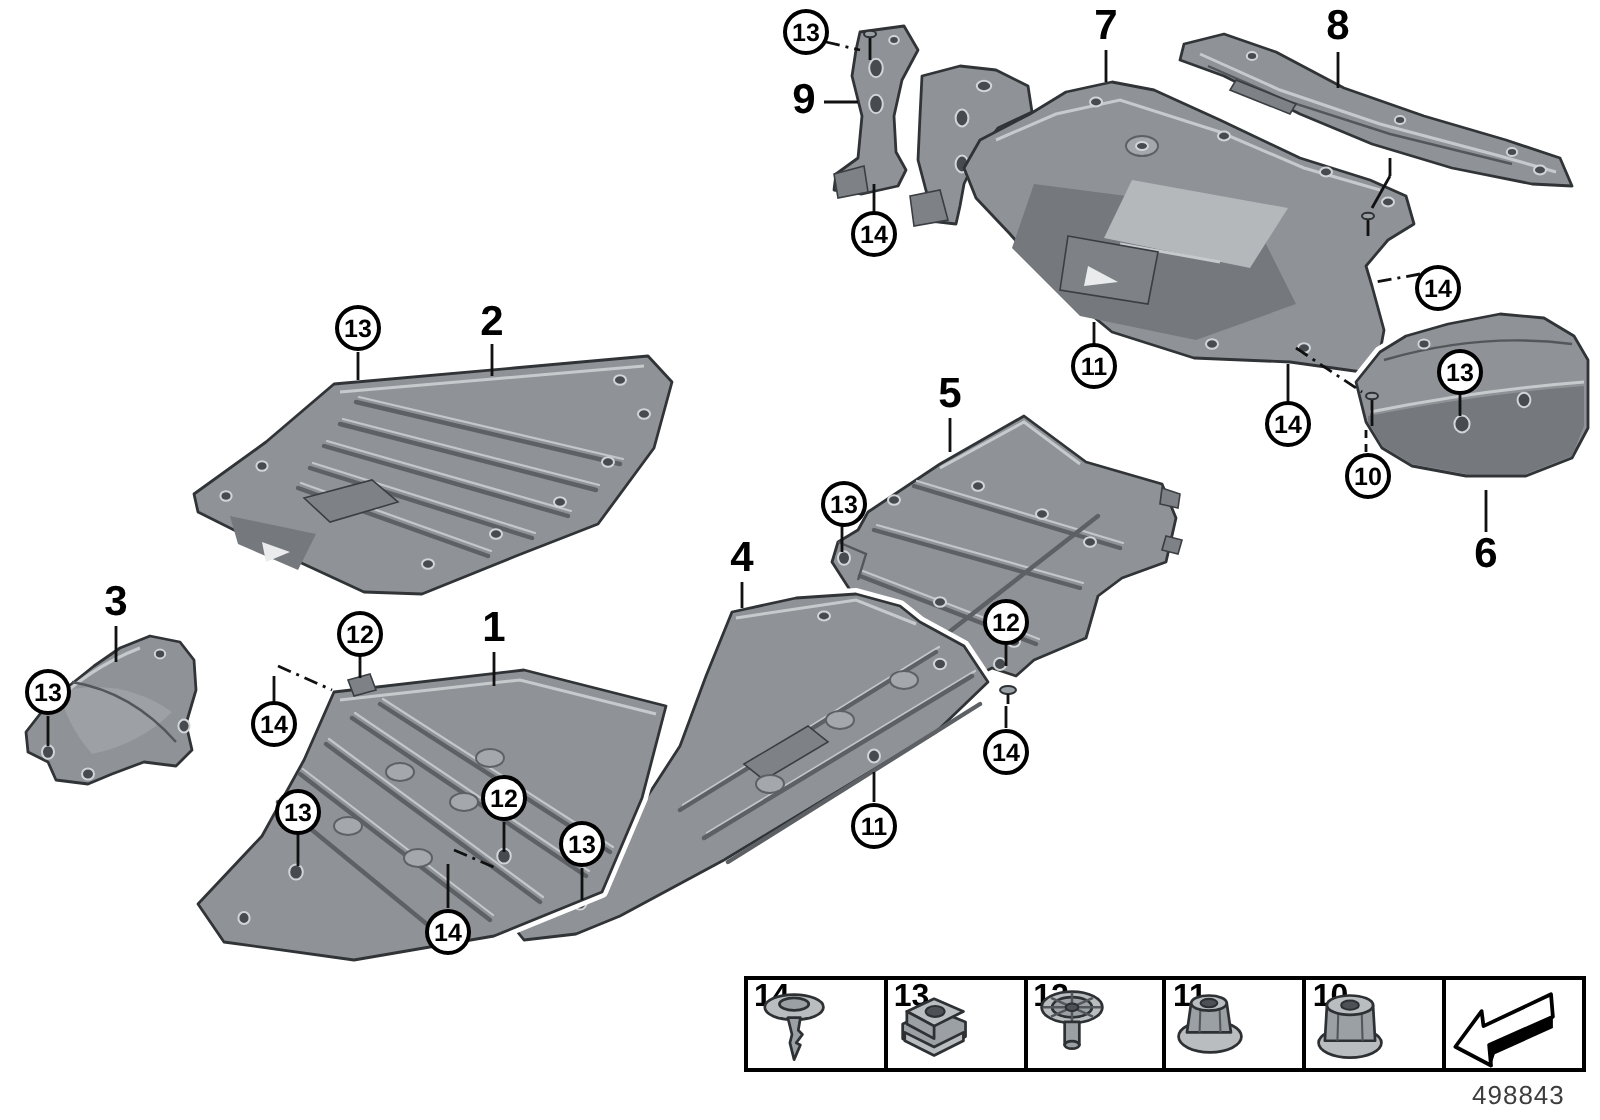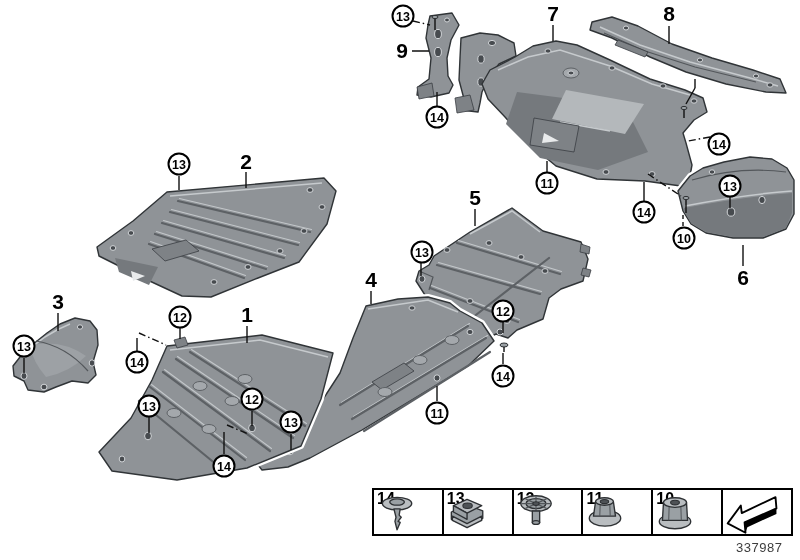--- a/index.html
+++ b/index.html
@@ -297,15 +297,15 @@
     </svg>
   </div>
   <div class="lcell">
     <svg class="licon center" width="60" height="44" viewBox="0 0 64 46">
       <path d="M5,33 L19,14 L20,22 L56,5 L57,17 L23,32 L24,43 Z" fill="#fff" stroke="#000" stroke-width="2" stroke-linejoin="round"></path>
       <path d="M23,32 L57,17 L57,23 L26,37 L24,43 Z" fill="#000"></path>
     </svg>
   </div>
 </div>
 
-<div class="figure-code">337987</div>
+<div class="figure-code">498843</div>
 
 </div>
 
 </body></html>

